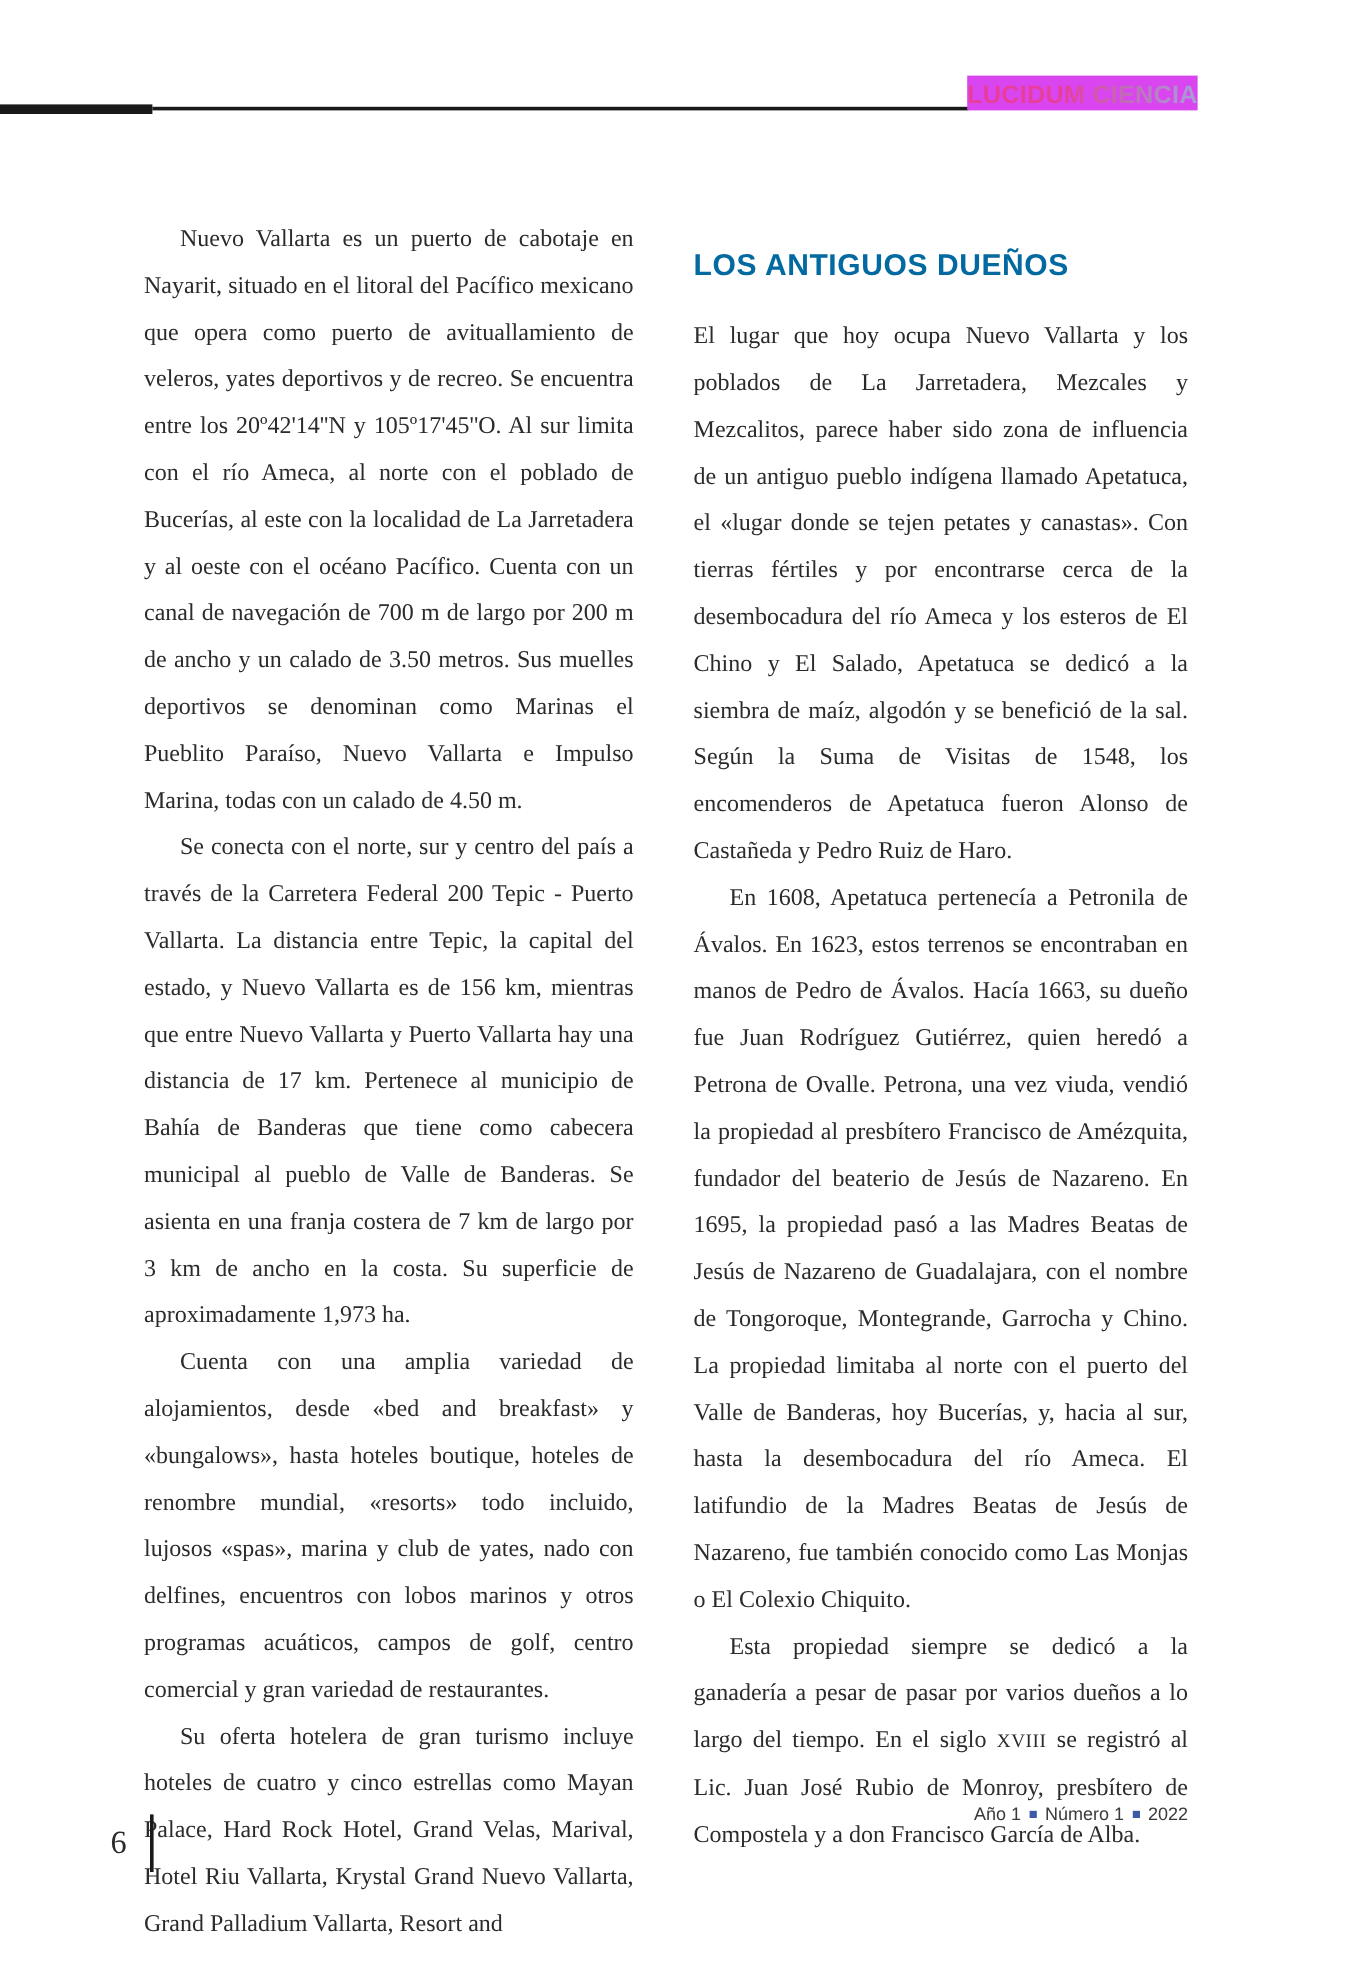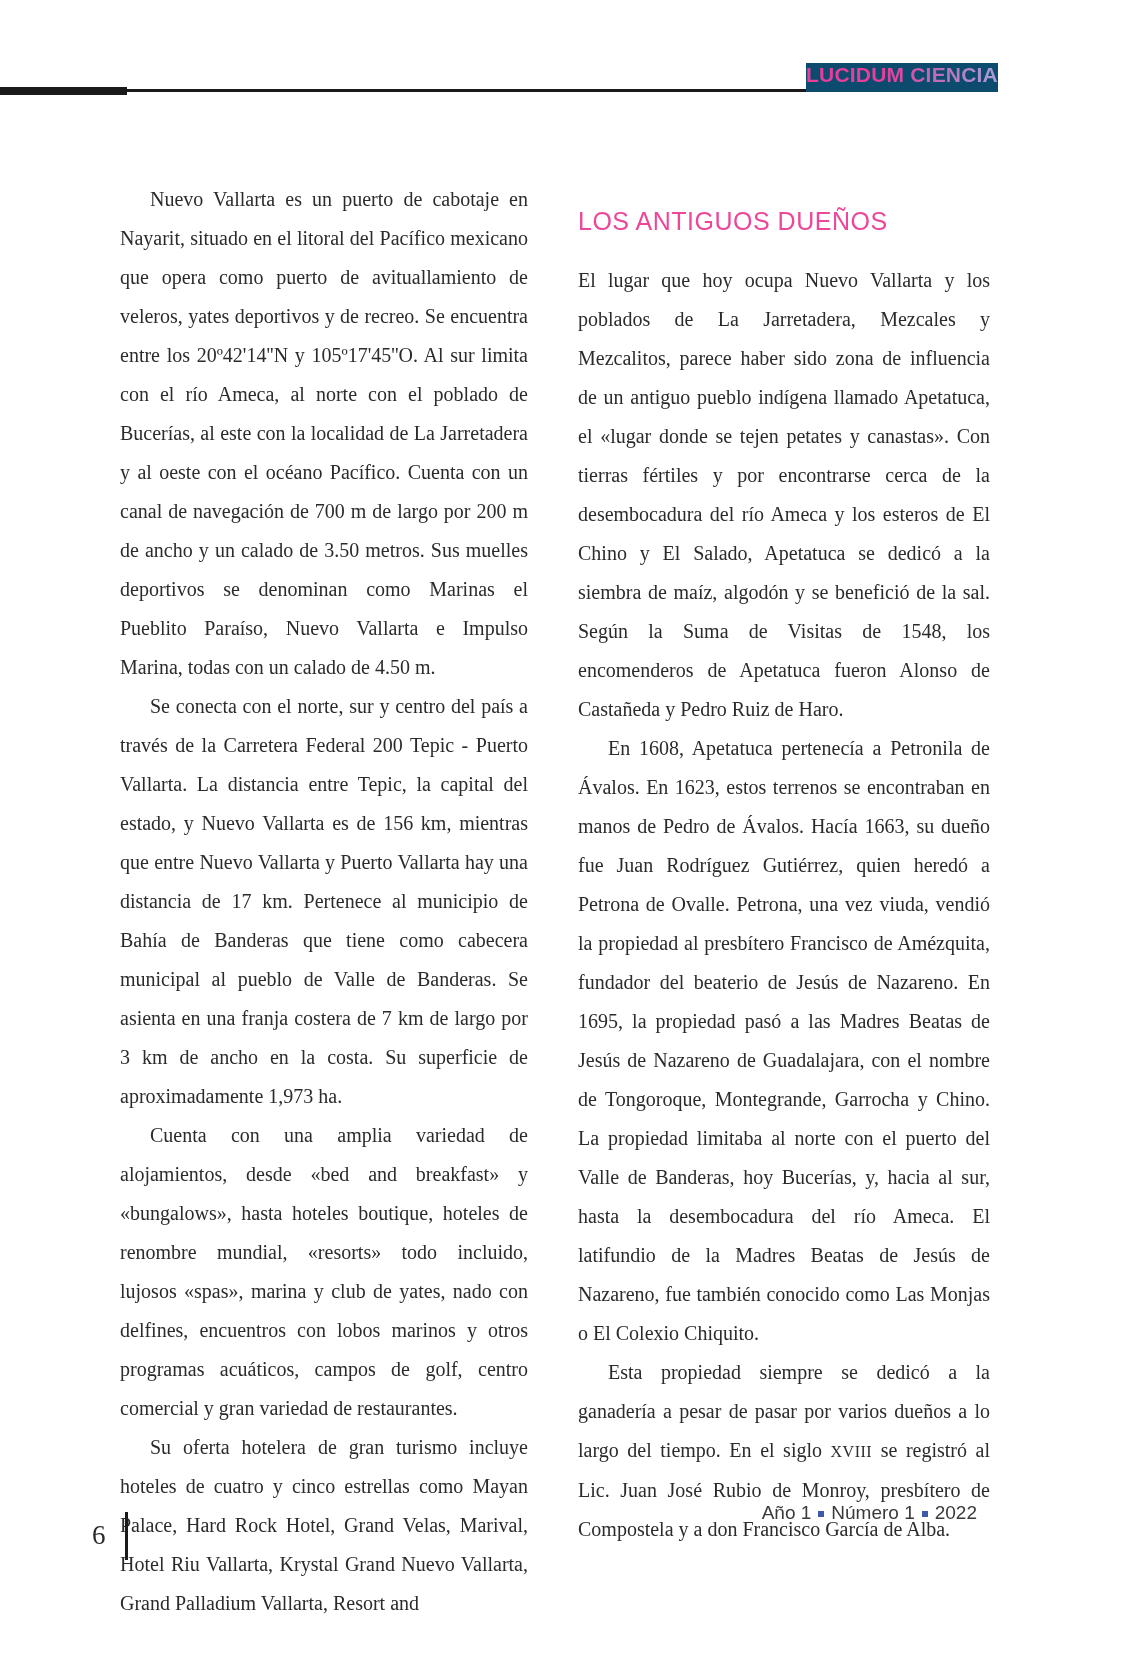--- a/index.html
+++ b/index.html
@@ -19,22 +19,22 @@
     position: absolute; left: 0; top: 87px;
     width: 127px; height: 8px; background: #1a1a1a;
   }
   .rule-thin {
     position: absolute; left: 127px; top: 89px;
     width: 680px; height: 3px; background: #1a1a1a;
   }
   .brand-badge {
     position: absolute; left: 806px; top: 63px;
     width: 192px; height: 29px;
-    background: #0c4a6e;
-    display: flex; align-items: flex-start; justify-content: center;
+    background: #d946ef;
+    display: flex; align-items: flex-end; justify-content: center;
   }
   .brand-text {
     font-family: "Liberation Sans", sans-serif;
     font-weight: bold;
     font-size: 21px;
     letter-spacing: 0.2px;
     background: linear-gradient(90deg, #e83e9a 0%, #e83e9a 42%, #c06bb4 68%, #a79fd8 100%);
     -webkit-background-clip: text;
     background-clip: text;
     color: transparent;
@@ -51,24 +51,24 @@
   .col-1 { width: 408px; }
   .col-2 { width: 412px; }
   .para {
     font-size: 20px;
     line-height: 39px;
     color: #2b2b2b;
   }
   .para.indent { text-indent: 30px; }
   .section-heading {
     font-family: "Liberation Sans", sans-serif;
-    font-weight: normal;
+    font-weight: bold;
     font-size: 25px;
     letter-spacing: 0.5px;
-    color: #ec4899;
+    color: #0369a1;
     margin-top: 27px;
     margin-bottom: 25px;
     text-align: left;
     text-indent: 0;
   }
   .sc {
     text-transform: uppercase;
     font-size: 0.8em;
     letter-spacing: 0.5px;
     font-family: Liberation Serif, serif;
@@ -78,25 +78,25 @@
   .page-number {
     position: absolute; left: 92px; top: 1520px;
     font-family: "Liberation Serif", serif;
     font-size: 27px; color: #2b2b2b;
   }
   .footer-divider {
     position: absolute; left: 125px; top: 1512px;
     width: 3px; height: 48px; background: #1a1a1a;
   }
   .footer-right {
-    position: absolute; right: 146px; top: 1501px;
+    position: absolute; right: 133px; top: 1501px;
     width: 700px;
     text-align: right;
     font-family: "Liberation Sans", sans-serif;
-    font-size: 19px;
+    font-size: 15px;
     line-height: 24px;
     color: #3a3a3a;
   }
   .sep-square {
     display: inline-block;
     width: 6px; height: 6px;
     background: #3d5aa8;
     margin: 0 7px;
     vertical-align: 2px;
   }

